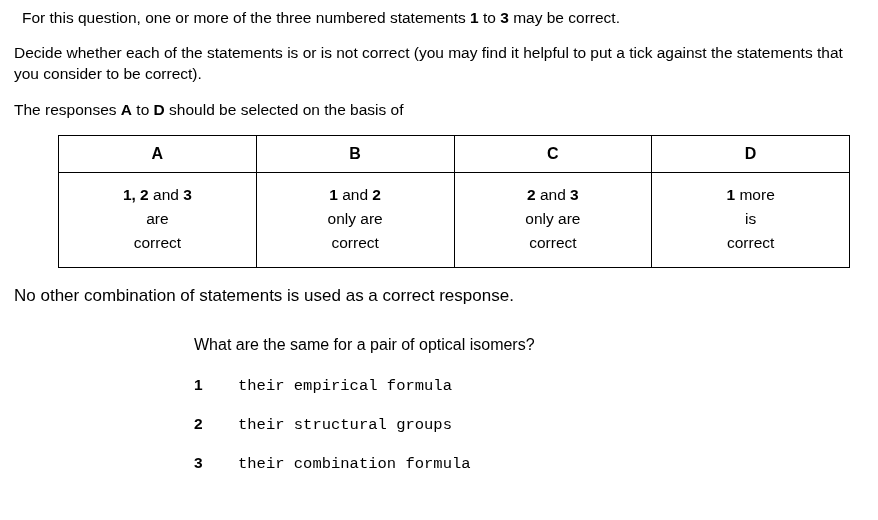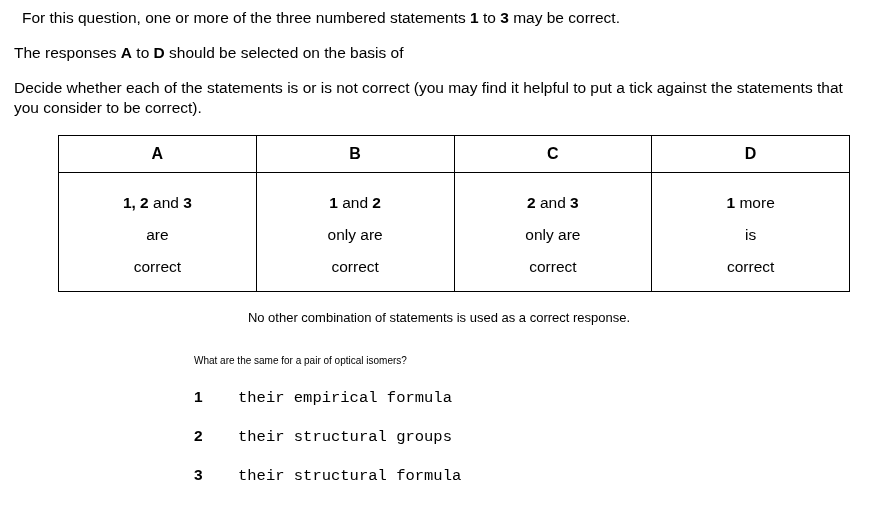--- a/index.html
+++ b/index.html
@@ -56,28 +56,27 @@
     font-size: 16px;
     font-weight: bold;
     padding: 8px 0 9px 0;
     line-height: 1.2;
   }
   table.responses td {
     font-size: 15.5px;
     padding: 10px 0 12px 0;
     line-height: 1.55;
   }
-  .cell-line { display: block; margin-top: 8px; }
+  .cell-line { display: block; }
   .no-other {
-    font-size: 13px;
+    font-size: 17px;
     margin: 18px 0 0 0;
-    text-align: center;
   }
   .question {
-    font-size: 10px;
+    font-size: 16px;
     margin: 30px 0 16px 180px;
   }
   .statements {
     margin: 22px 0 0 180px;
   }
   .statement-row {
     display: flex;
     align-items: baseline;
     font-size: 15.5px;
     margin-bottom: 20px;
@@ -92,23 +91,23 @@
     font-family: Liberation Mono, monospace;
   }
 </style>
 </head>
 <body>
 
 <div class="page">
 
   <p class="intro-line first"><span>For this  question, one or more of the three numbered statements </span><span class="b">1</span><span> to </span><span class="b">3</span><span> may be correct.</span></p>
 
+  <p class="intro-line second">Decide whether each of the statements is or is not correct (you may find it helpful to put a tick against the statements that you consider to be correct).</p>
+
   <p class="intro-line third"><span>The responses </span><span class="b">A</span><span> to </span><span class="b">D</span><span> should be selected on the basis of</span></p>
-
-  <p class="intro-line second">Decide whether each of the statements is or is not correct (you may find it helpful to put a tick against the statements that you consider to be correct).</p>
 
   <div class="table-wrap">
     <table class="responses">
       <thead>
         <tr>
           <th>A</th>
           <th>B</th>
           <th>C</th>
           <th>D</th>
         </tr>
@@ -148,17 +147,17 @@
     <div class="statement-row">
       <span class="statement-num">1</span>
       <span class="statement-text">their empirical formula</span>
     </div>
     <div class="statement-row">
       <span class="statement-num">2</span>
       <span class="statement-text">their structural groups</span>
     </div>
     <div class="statement-row">
       <span class="statement-num">3</span>
-      <span class="statement-text">their structural formula</span>
+      <span class="statement-text">their combination formula</span>
     </div>
   </div>
 
 </div>
 
 </body></html>

